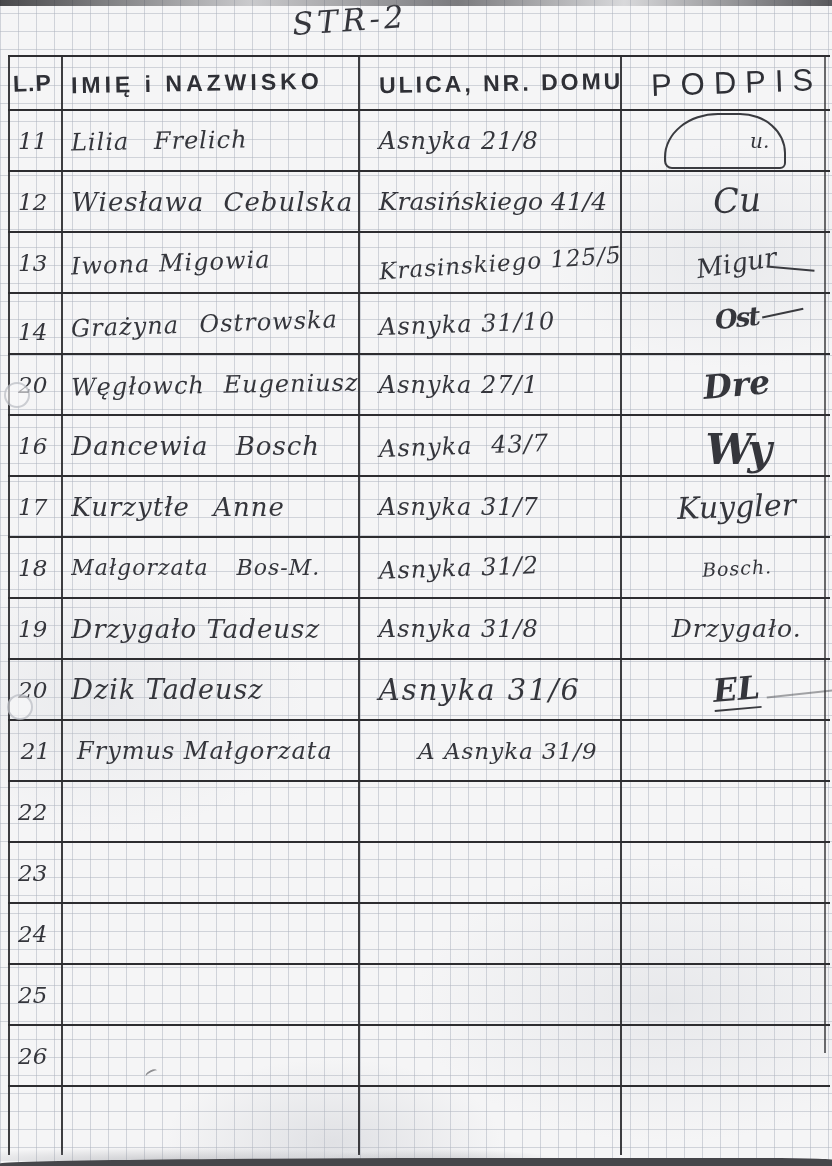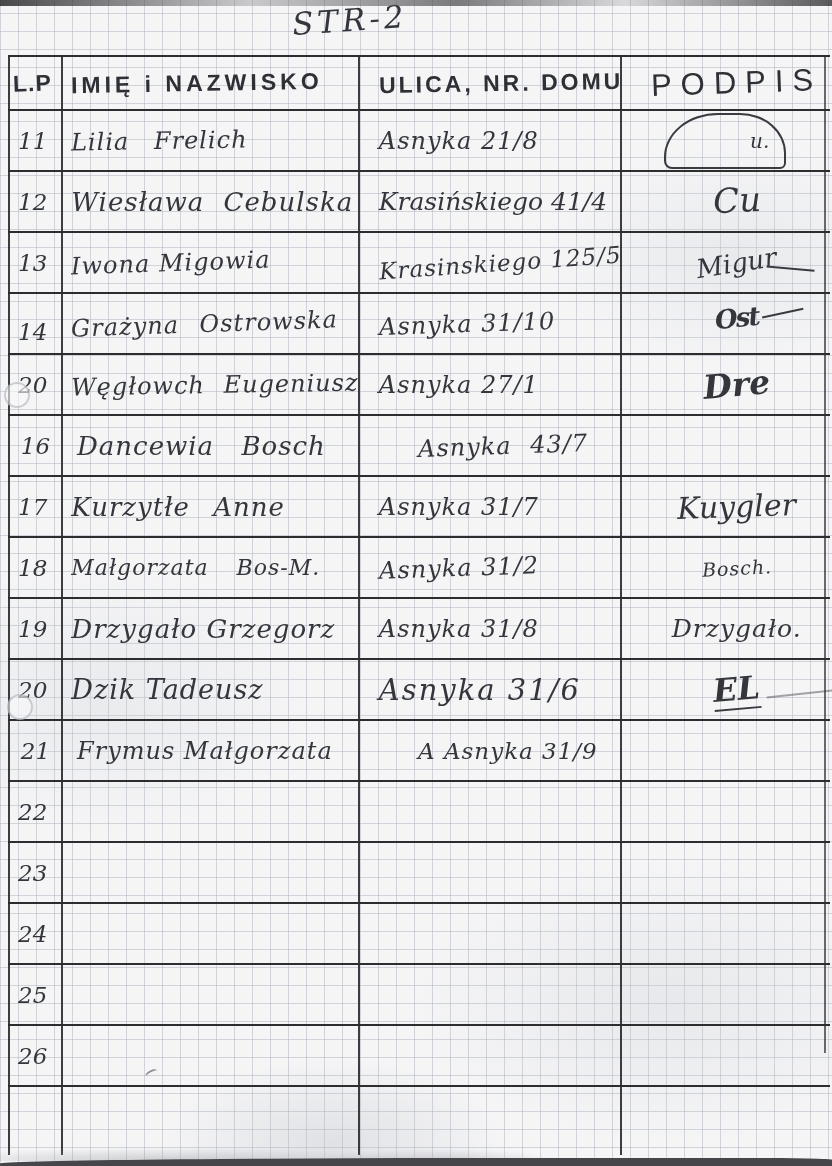--- a/index.html
+++ b/index.html
@@ -237,20 +237,23 @@
         <div class="row r16">
       <div class="cell c-lp">
         <span class="hand lp-v">16</span>
       </div>
       <div class="cell c-name">
         <span class="hand nm">Dancewia Bosch</span>
       </div>
       <div class="cell c-addr">
         <span class="hand ad">Asnyka 43/7</span>
       </div>
+      <div class="cell c-sig">
+        <span class="hand sig sig-16">Wy</span>
+      </div>
     </div>
         <div class="row r17">
       <div class="cell c-lp">
         <span class="hand lp-v">17</span>
       </div>
       <div class="cell c-name">
         <span class="hand nm">Kurzytłe Anne</span>
       </div>
       <div class="cell c-addr">
         <span class="hand ad">Asnyka 31/7</span>
@@ -271,21 +274,21 @@
       </div>
       <div class="cell c-sig">
         <span class="hand sig sig-18">Bosch.</span>
       </div>
     </div>
         <div class="row r19">
       <div class="cell c-lp">
         <span class="hand lp-v">19</span>
       </div>
       <div class="cell c-name">
-        <span class="hand nm">Drzygało Grzegorz</span>
+        <span class="hand nm">Drzygało Tadeusz</span>
       </div>
       <div class="cell c-addr">
         <span class="hand ad">Asnyka 31/8</span>
       </div>
       <div class="cell c-sig">
         <span class="hand sig sig-19">Drzygało.</span>
       </div>
     </div>
         <div class="row r20">
       <div class="cell c-lp">

